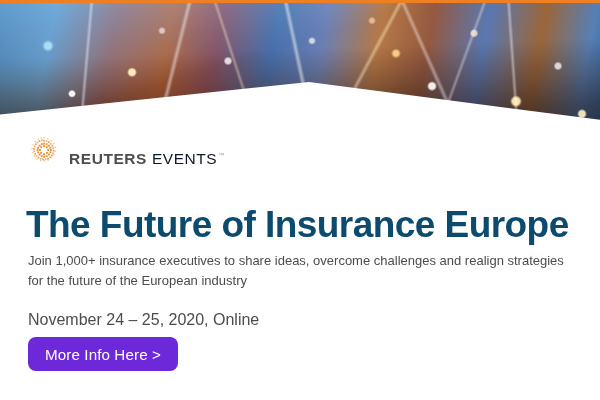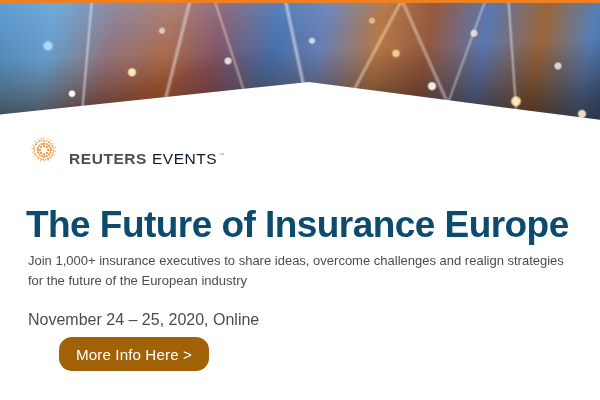--- a/index.html
+++ b/index.html
@@ -189,35 +189,34 @@
   }
 
   
   .cta {
     position: absolute;
     left: 28px;
     top: 337px;
     min-width: 139px;
     height: 34px;
     padding: 0 17px;
-    background: #a16207;
+    background: #6d28d9;
     color: #ffffff;
     border: none;
-    border-radius: 13px;
+    border-radius: 8px;
     font-family: "Liberation Sans", sans-serif;
     font-size: 15.2px;
     font-weight: 400;
     letter-spacing: 0.1px;
     cursor: pointer;
     display: flex;
     align-items: center;
     justify-content: center;
     box-sizing: border-box;
     white-space: nowrap;
-    margin-left: 31px;
   }
 </style>
 </head>
 <body>
 
 <div class="ad-banner">
 
   <div class="hero">
     <div class="hero-art"></div>
     <div class="hero-chevron"></div>

